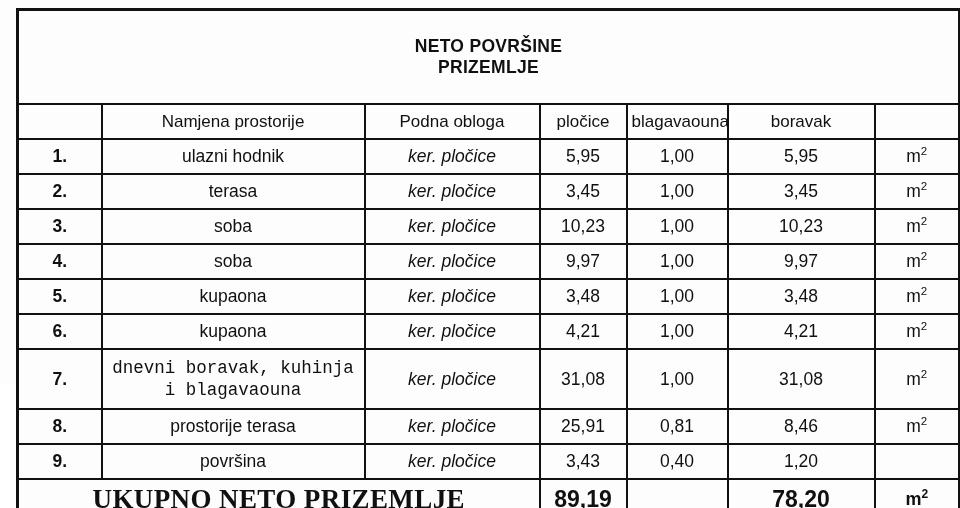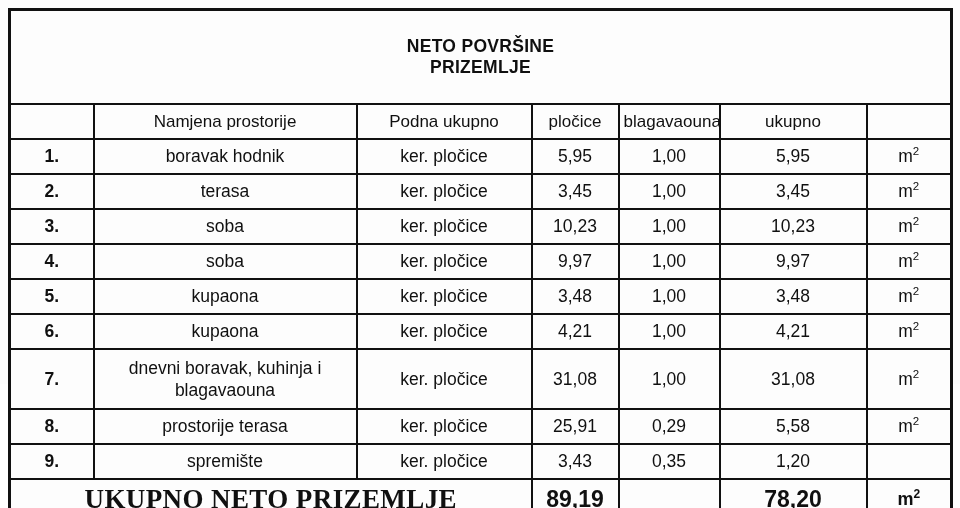--- a/index.html
+++ b/index.html
@@ -13,21 +13,21 @@
     font-family: "Liberation Sans", sans-serif;
     color: #0a0a0a;
     overflow: hidden;
   }
   #sheet {
     position: relative;
     width: 960px;
     height: 384px;
     background: #fdfdfd;
     box-sizing: border-box;
-    padding: 8px 10px 8px 8px;
+    padding: 8px 10px 8px 16px;
   }
   table.area-table {
     width: 942px;
     height: 492px;
     border-collapse: collapse;
     table-layout: fixed;
     background: #fdfdfd;
     border: 3px solid #111111;
   }
   table.area-table td {
@@ -71,23 +71,23 @@
   
   tr.col-head td {
     font-size: 17px;
     height: 32px;
     padding-top: 1px;
   }
 
   
   tr.data-row td { height: 33px; }
   tr.data-row.tall td { height: 58px; }
-  td.cell-name.wrap { white-space: normal; line-height: 1.26; }
+  td.cell-name.wrap { white-space: normal; line-height: 1.26; font-family: Liberation Mono, monospace; }
   td.cell-num { font-size: 18px; font-weight: bold; }
-  td.cell-floor { text-align: left; padding-left: 9px; }
+  td.cell-floor { text-align: left; padding-left: 9px; font-style: italic; }
   td.cell-unit .sup {
     font-size: 11.5px;
     vertical-align: super;
     line-height: 0;
   }
 
   
   tr.total-row td {
     height: 40px;
     font-family: "Liberation Serif", serif;
@@ -132,30 +132,30 @@
       <tr>
         <td class="title-cell" colspan="7">
           <span class="t-line">NETO POVRŠINE</span>
           <span class="t-line">PRIZEMLJE</span>
         </td>
       </tr>
 
       <tr class="col-head">
         <td class="blank"></td>
         <td>Namjena prostorije</td>
-        <td>Podna ukupno</td>
+        <td>Podna obloga</td>
         <td>pločice</td>
         <td>blagavaouna</td>
-        <td>ukupno</td>
+        <td>boravak</td>
         <td class="blank"></td>
       </tr>
 
       <tr class="data-row">
         <td class="cell-num">1.</td>
-        <td class="cell-name">boravak hodnik</td>
+        <td class="cell-name">ulazni hodnik</td>
         <td class="cell-floor">ker. pločice</td>
         <td class="cell-area">5,95</td>
         <td class="cell-coef">1,00</td>
         <td class="cell-total">5,95</td>
         <td class="cell-unit"><span>m</span><span class="sup">2</span></td>
       </tr>
 
       <tr class="data-row">
         <td class="cell-num">2.</td>
         <td class="cell-name">terasa</td>
@@ -214,31 +214,31 @@
         <td class="cell-coef">1,00</td>
         <td class="cell-total">31,08</td>
         <td class="cell-unit"><span>m</span><span class="sup">2</span></td>
       </tr>
 
       <tr class="data-row">
         <td class="cell-num">8.</td>
         <td class="cell-name">prostorije terasa</td>
         <td class="cell-floor">ker. pločice</td>
         <td class="cell-area">25,91</td>
-        <td class="cell-coef">0,29</td>
-        <td class="cell-total">5,58</td>
+        <td class="cell-coef">0,81</td>
+        <td class="cell-total">8,46</td>
         <td class="cell-unit"><span>m</span><span class="sup">2</span></td>
       </tr>
 
       <tr class="data-row">
         <td class="cell-num">9.</td>
-        <td class="cell-name">spremište</td>
+        <td class="cell-name">površina</td>
         <td class="cell-floor">ker. pločice</td>
         <td class="cell-area">3,43</td>
-        <td class="cell-coef">0,35</td>
+        <td class="cell-coef">0,40</td>
         <td class="cell-total">1,20</td>
         <td class="cell-unit"><span></span><span class="sup"></span></td>
       </tr>
 
       <tr class="total-row">
         <td class="total-label" colspan="3">UKUPNO NETO PRIZEMLJE</td>
         <td class="total-value">89,19</td>
         <td class="total-value"></td>
         <td class="total-value">78,20</td>
         <td class="total-unit"><span>m</span><span class="sup">2</span></td>

